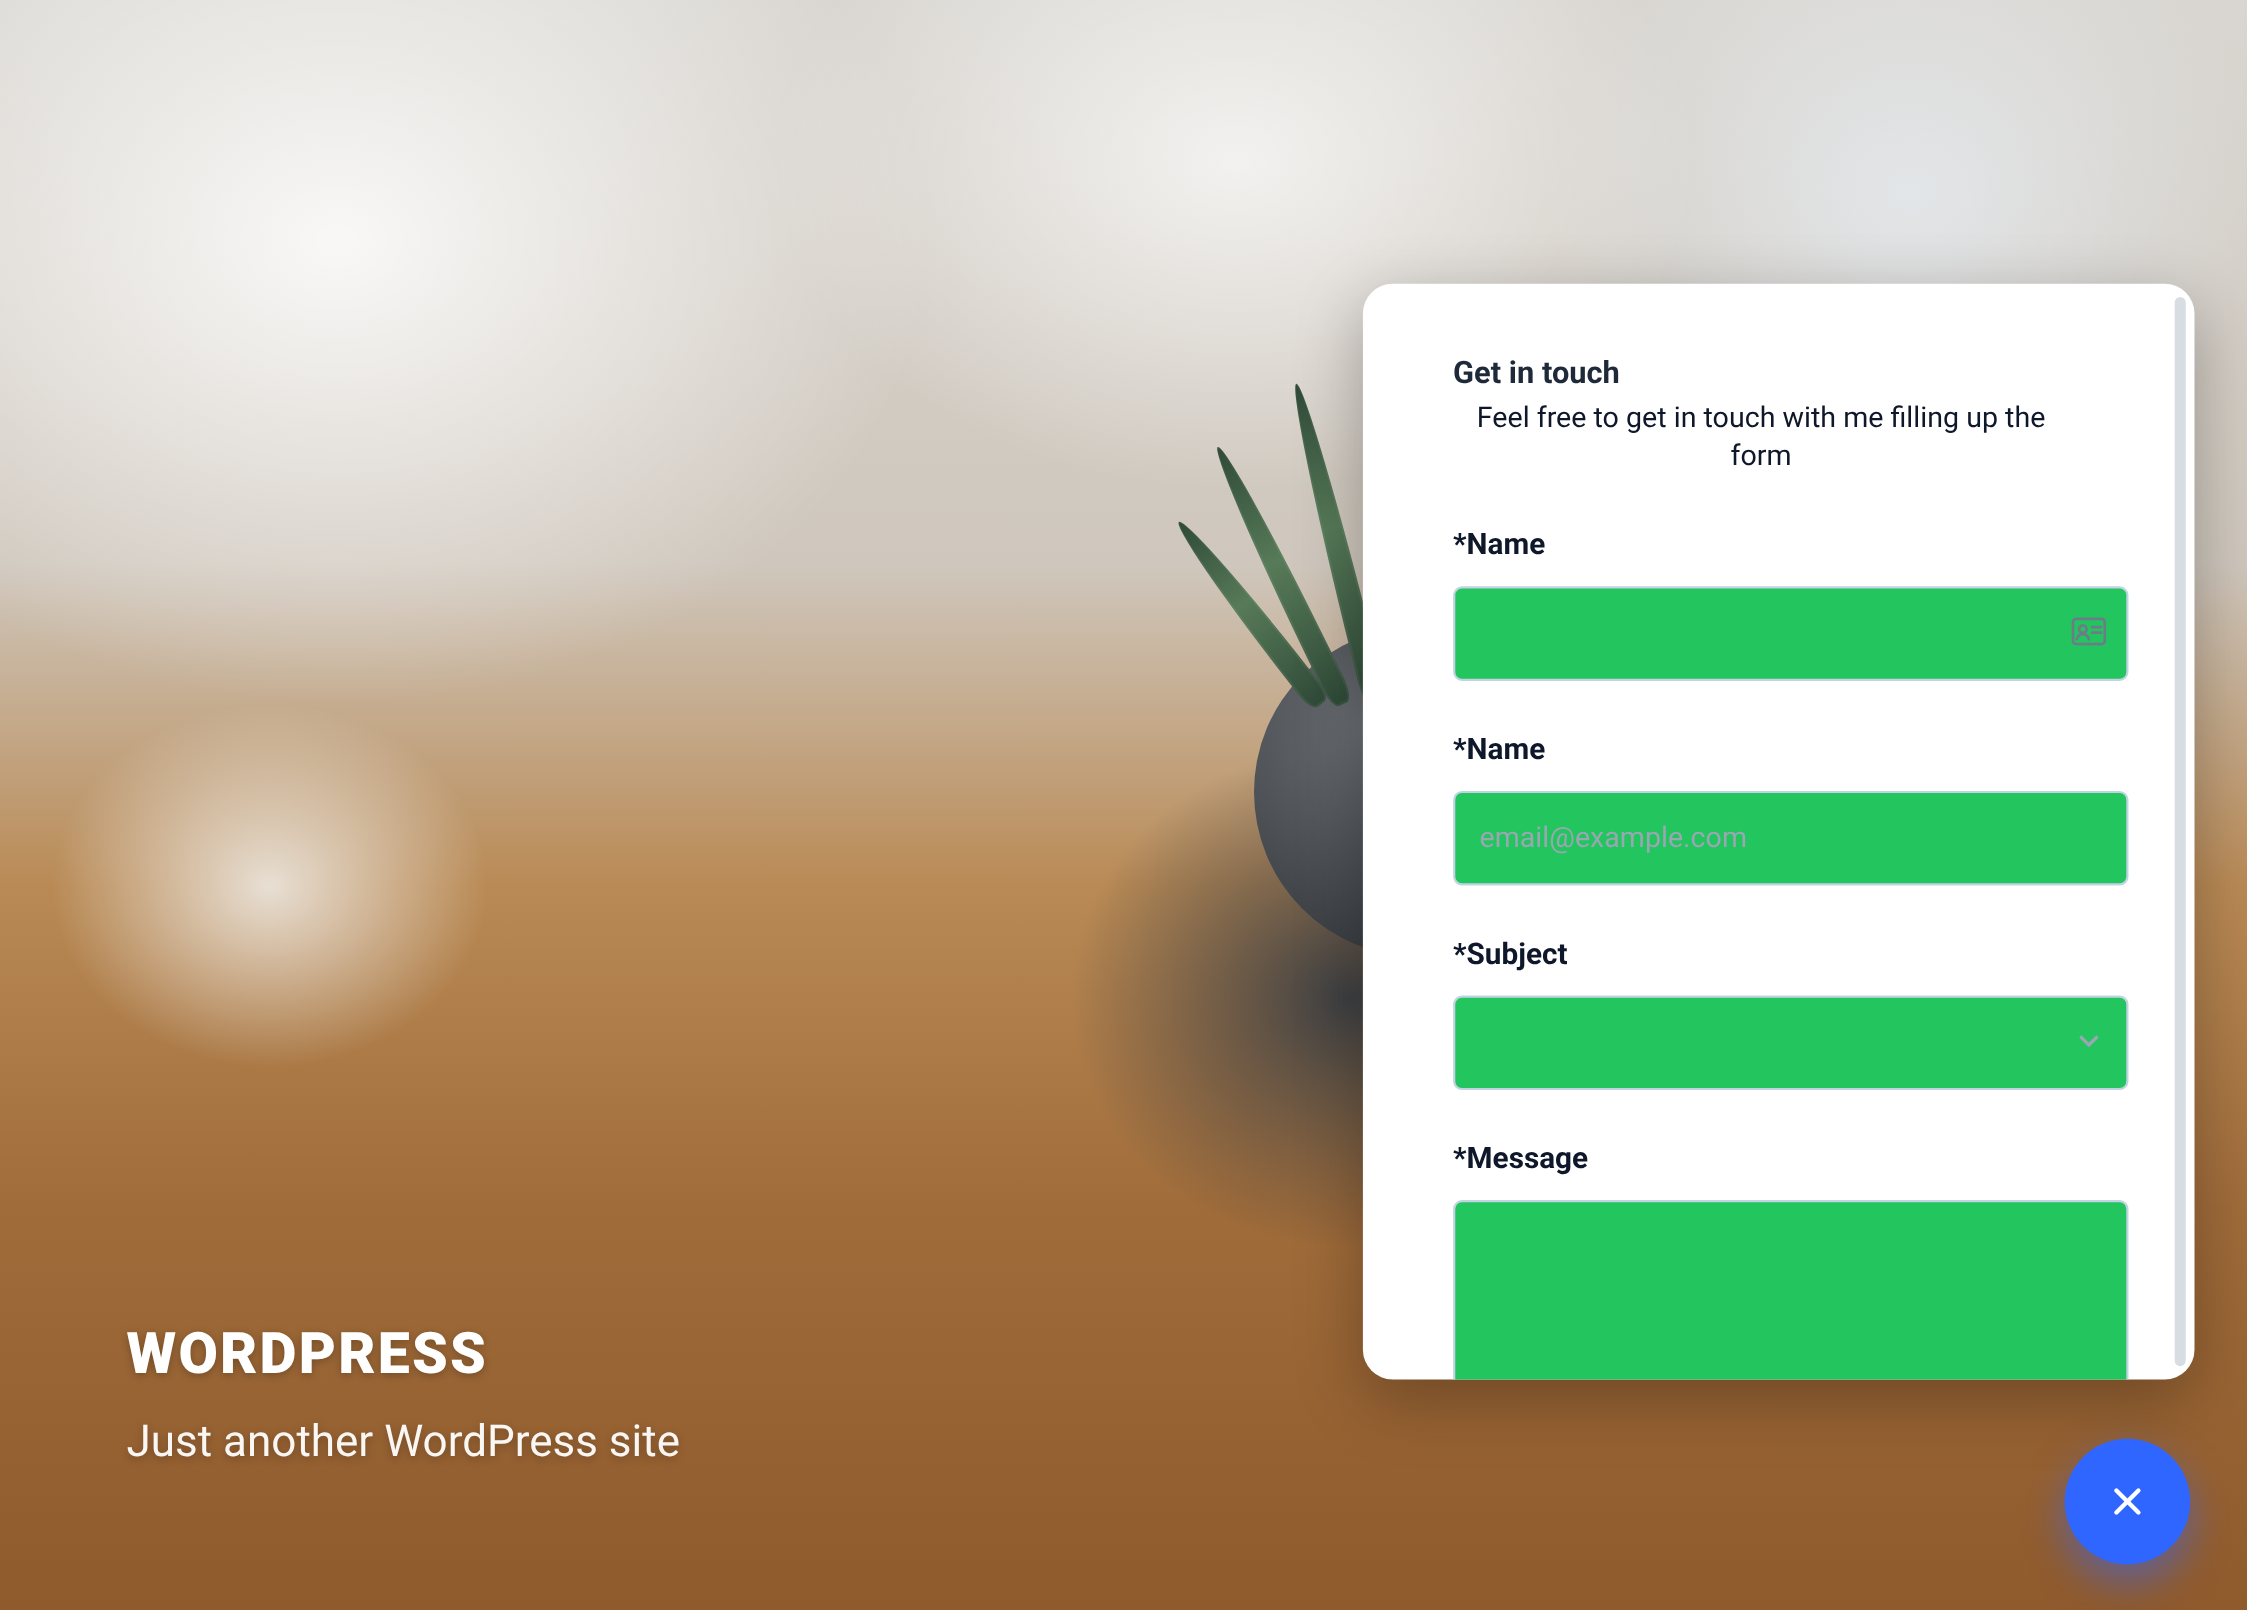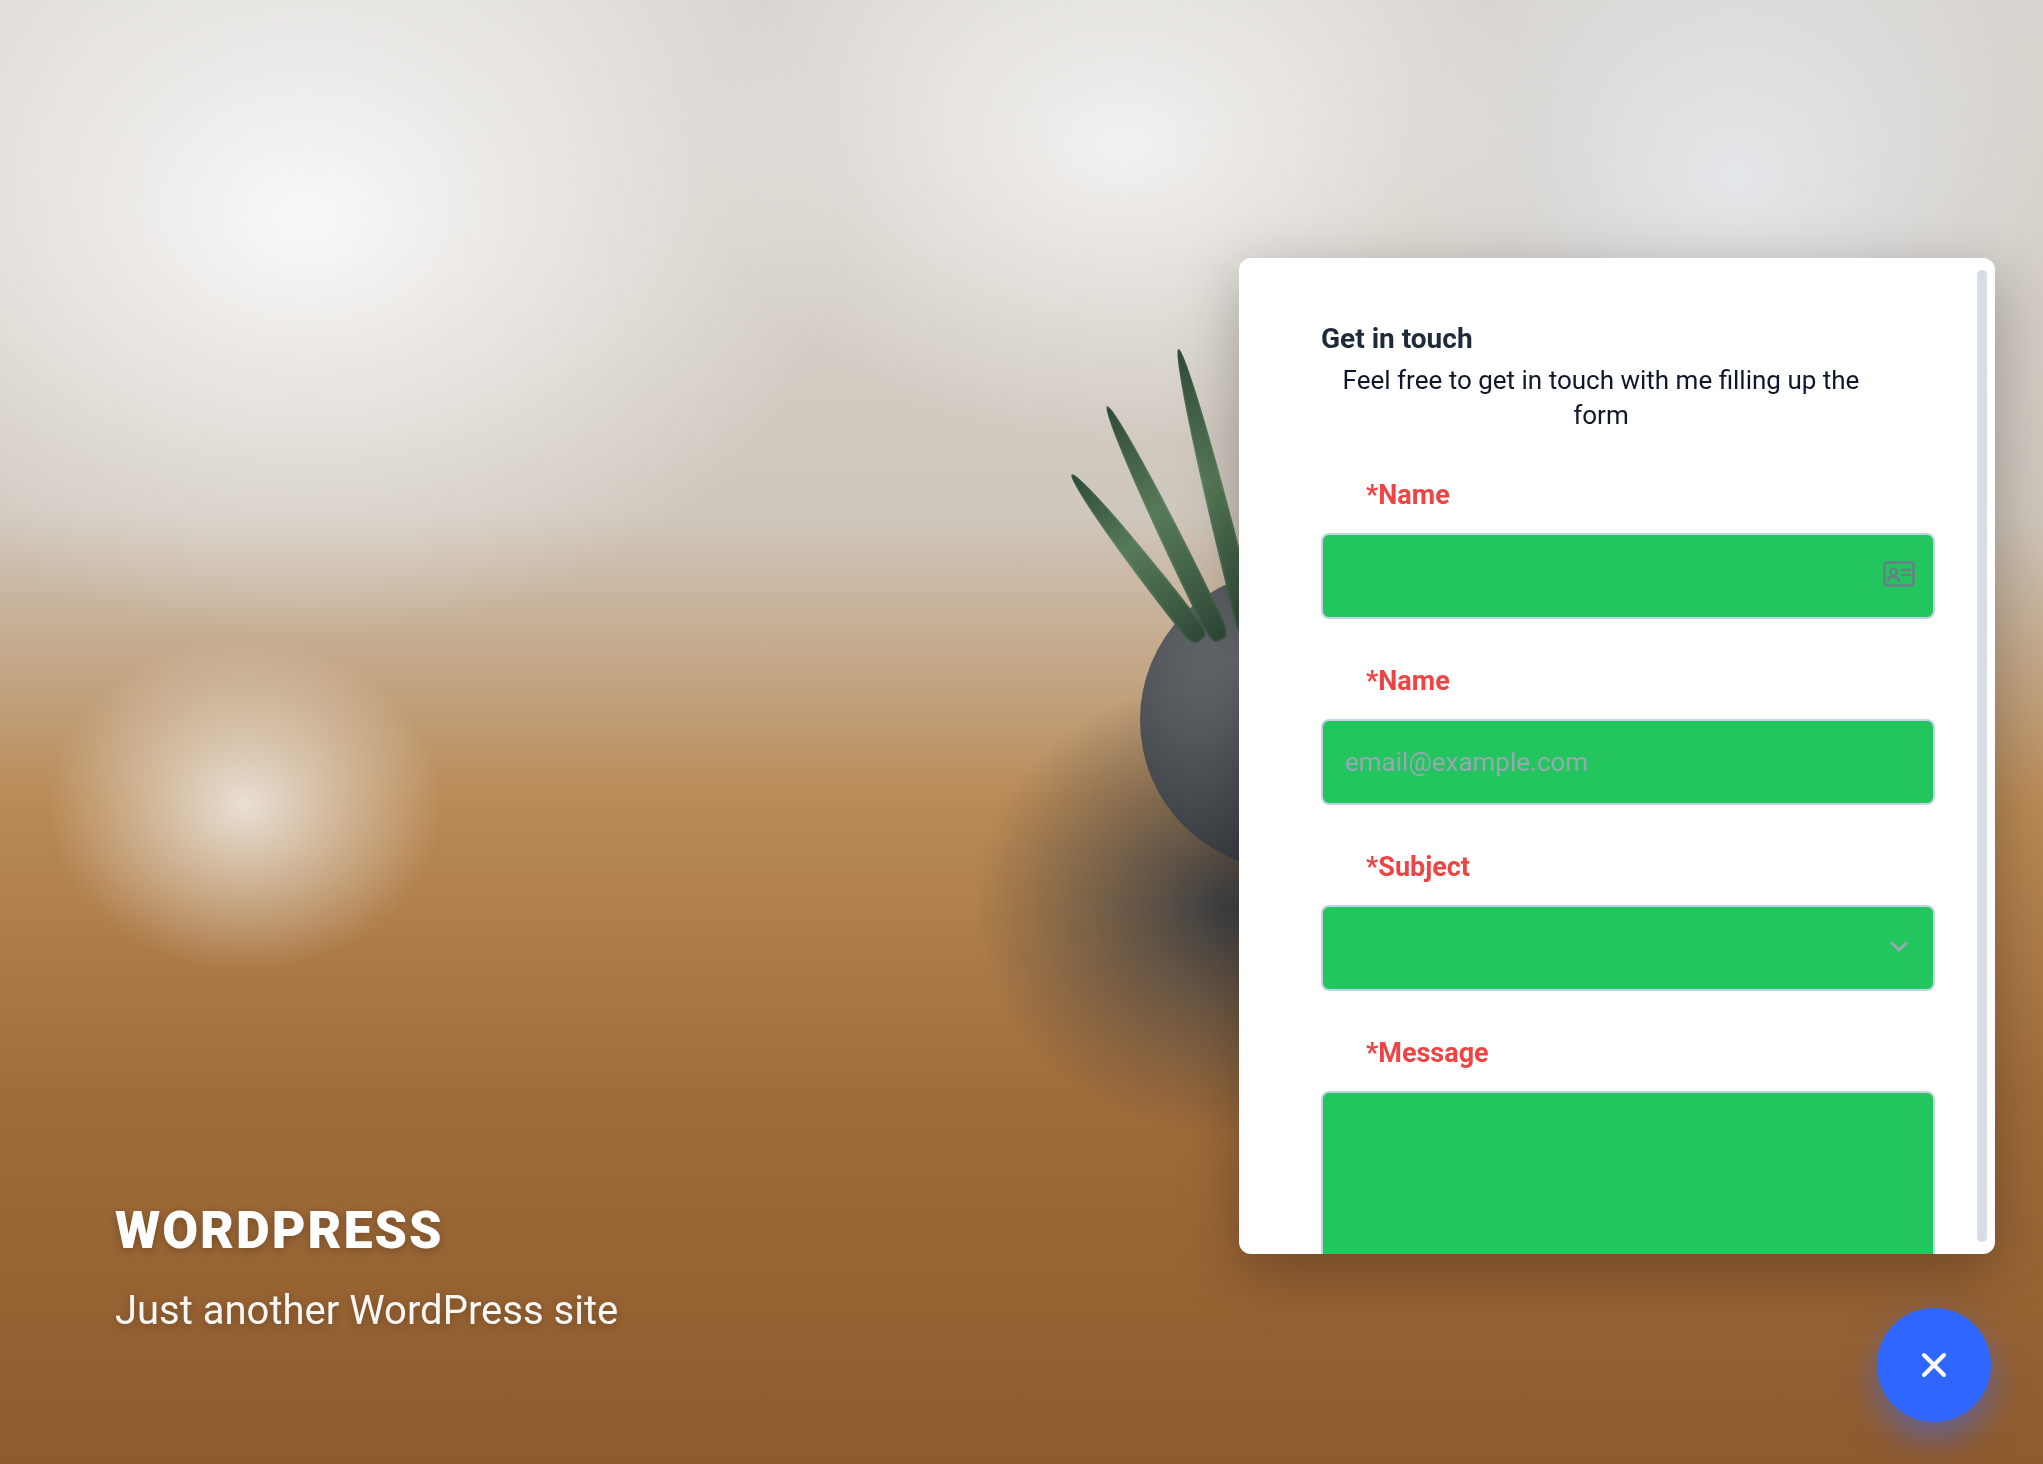--- a/index.html
+++ b/index.html
@@ -83,21 +83,21 @@
   }
 
   
   .panel {
     position: absolute;
     top: 258px;
     right: 48px;
     width: 756px;
     height: 996px;
     background: #ffffff;
-    border-radius: 12px;
+    border-radius: 27px;
     box-shadow: 0 18px 60px rgba(0,0,0,0.28);
     padding: 64px 60px 20px 82px;
     overflow: hidden;
   }
   .panel .scroll-indicator {
     position: absolute;
     top: 12px;
     right: 8px;
     bottom: 12px;
     width: 10px;
@@ -116,24 +116,23 @@
     color: #0f172a;
     max-width: 560px;
     text-align: center;
   }
 
   .form-group { margin-top: 46px; }
   .form-group:first-of-type { margin-top: 56px; }
   .form-label {
     font-size: 27px;
     font-weight: 700;
-    color: #ef4444;
+    color: #0f172a;
     display: block;
     margin-bottom: 22px;
-    margin-left: 45px;
   }
   .form-input, .form-select, .form-textarea {
     width: 100%;
     border: 2px solid #c2d4e4;
     border-radius: 8px;
     background: #22c55e;
     font-size: 26px;
     color: #1e2a3a;
     padding: 20px 22px;
     outline: none;

